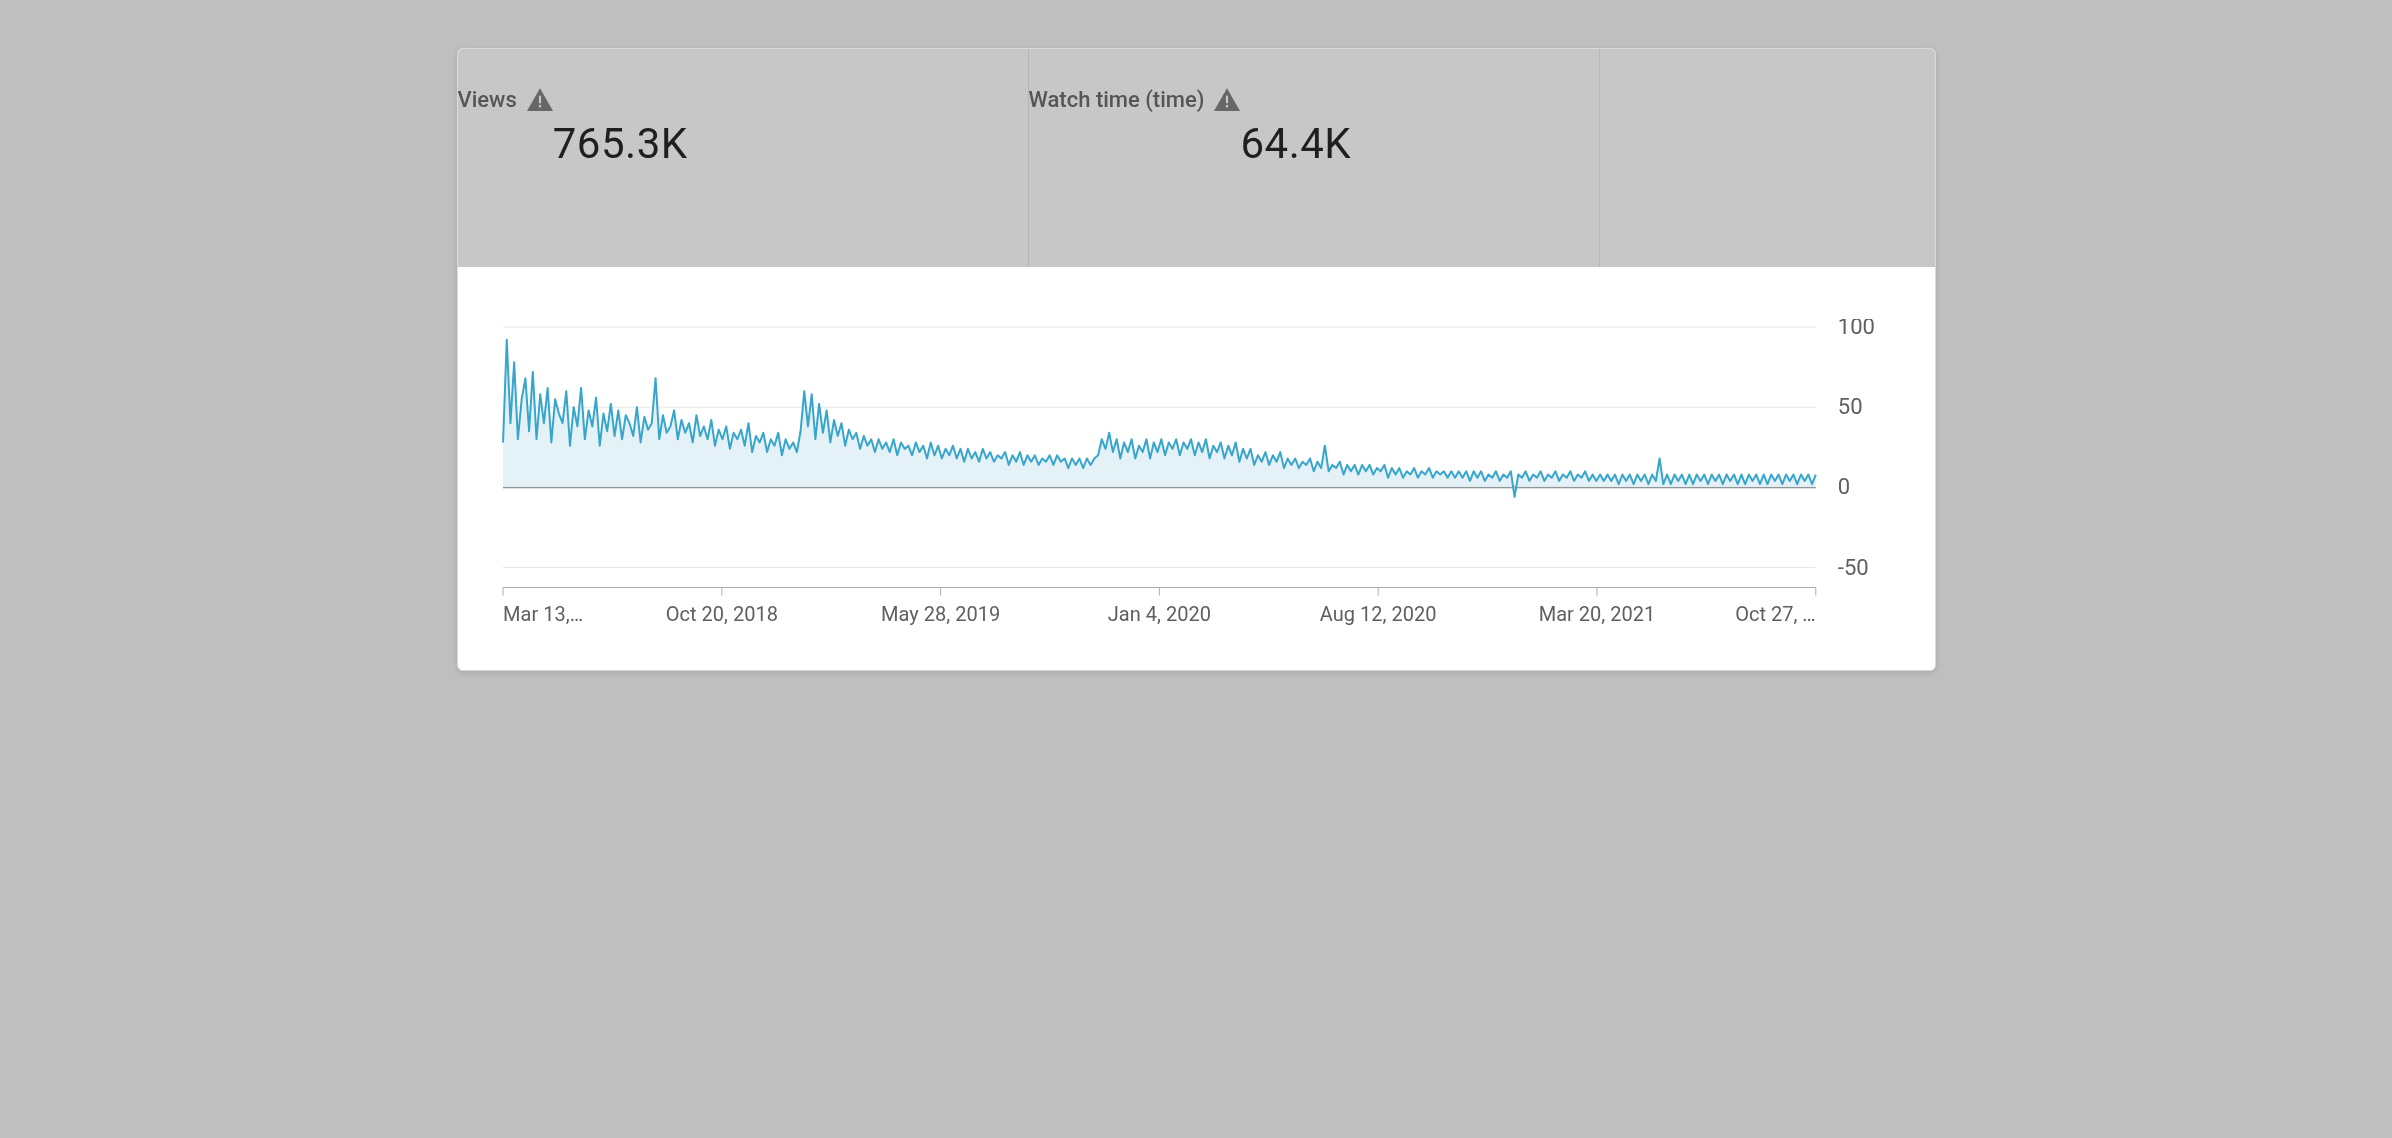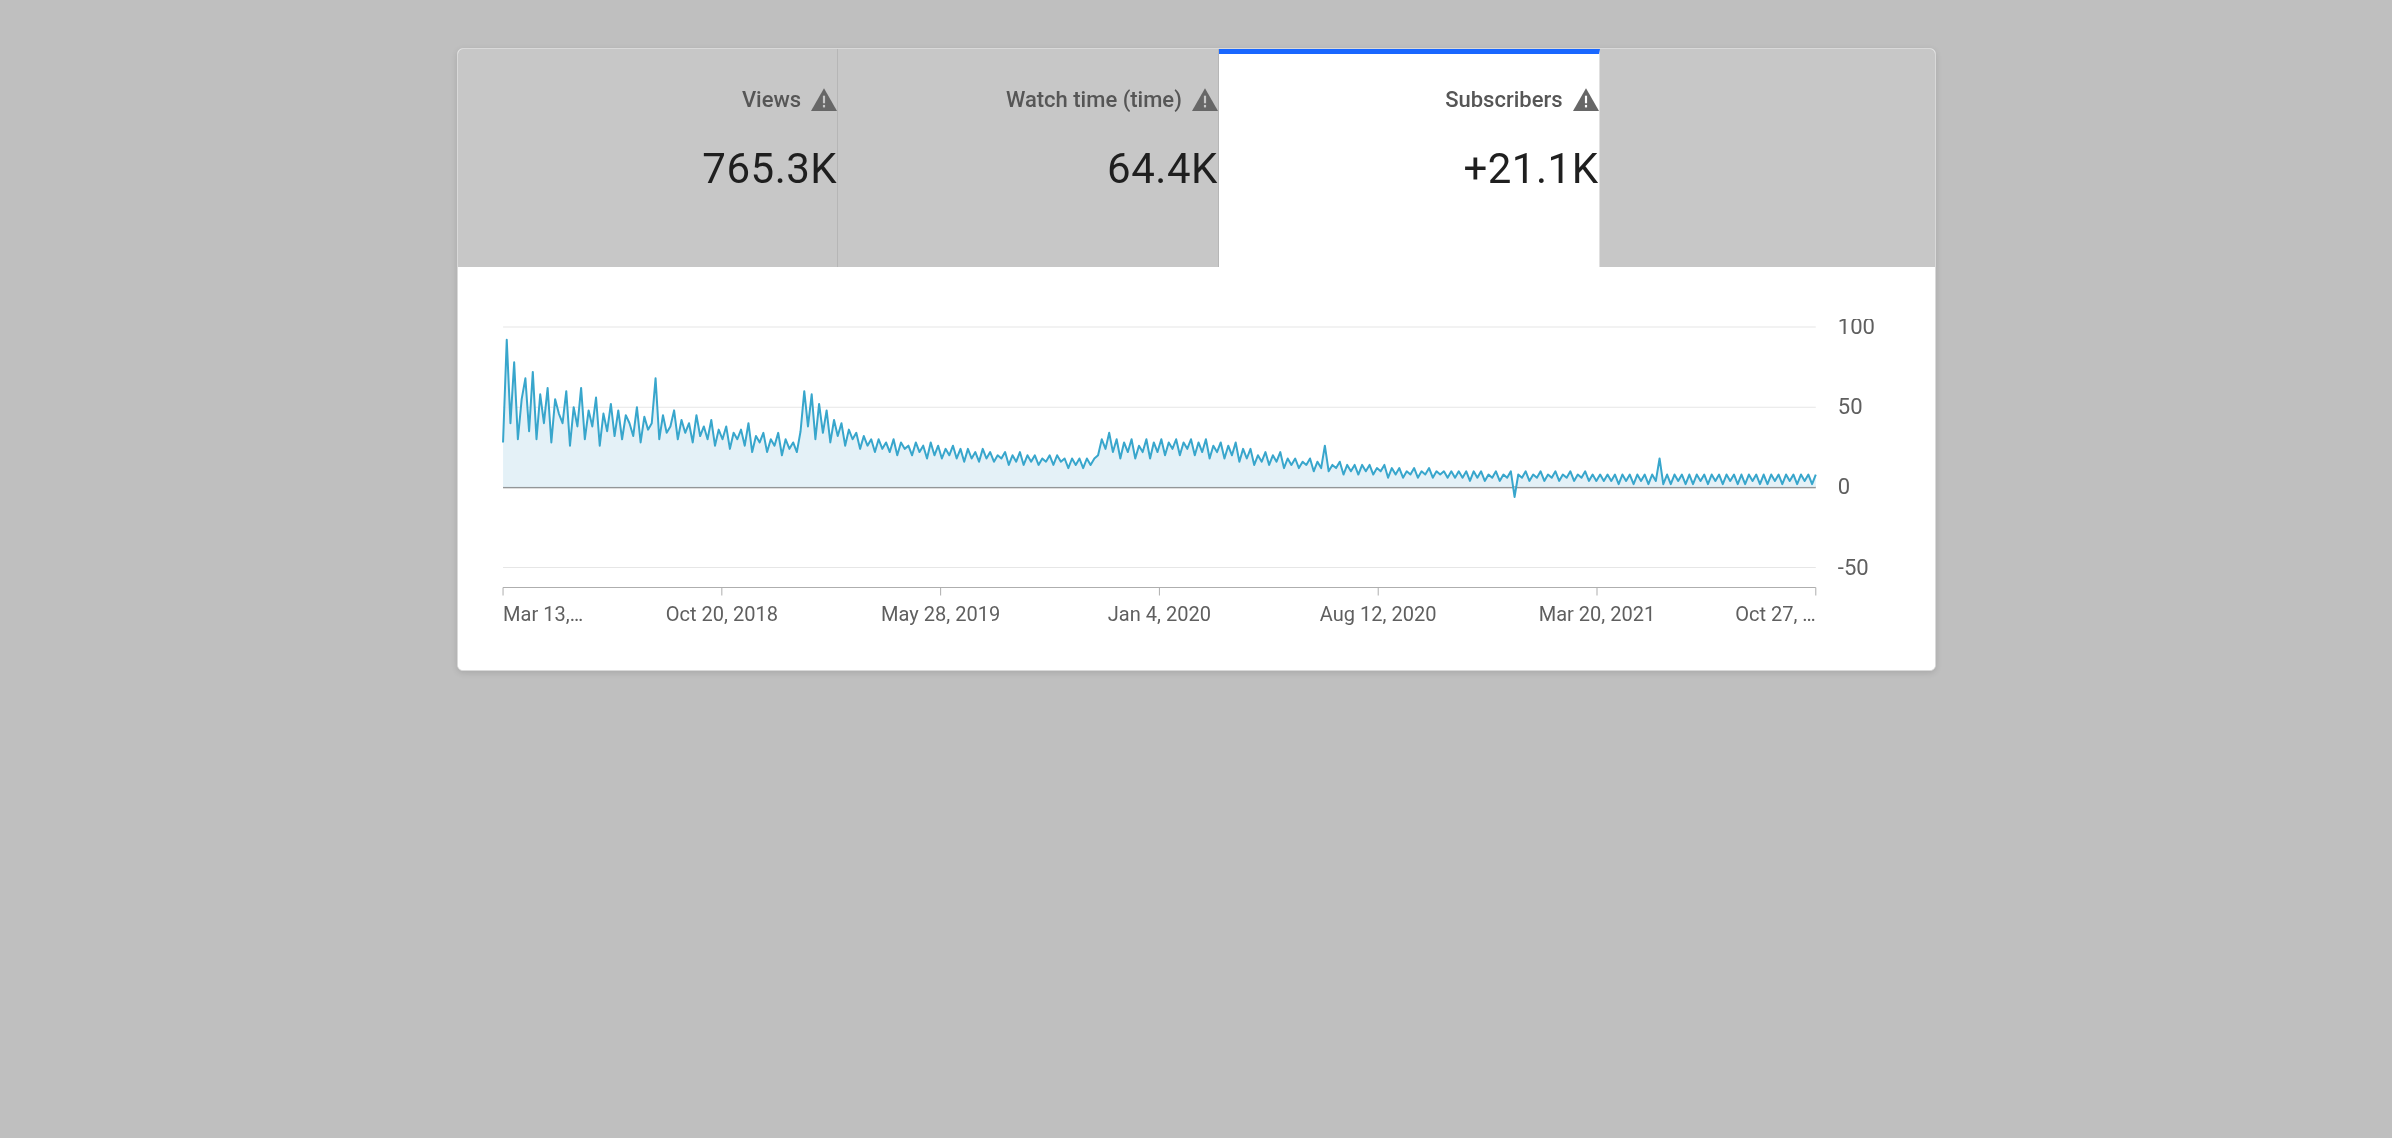--- a/index.html
+++ b/index.html
@@ -21,22 +21,22 @@
     overflow:hidden;
   }
   .tabs{
     display:flex;
     height:218px;
     background:#fff;
   }
   .tab{
     flex:1 1 0;
     display:flex;
-    flex-direction:column;
-    align-items:flex-end;
+    flex-direction:row;
+    align-items:flex-start;
     justify-content:flex-start;
     padding-top:38px;
     cursor:pointer;
     user-select:none;
   }
   .tab.inactive{
     background:#c7c7c7;
     border-right:1px solid #b6b6b6;
   }
   .tab.active{
@@ -109,33 +109,20 @@
         <span class="warn-icon">
           <svg width="26" height="23" viewBox="0 0 24 21">
               <path fill="#676767" d="M12 0 L24 21 H0 Z"></path>
               <rect x="11" y="7" width="2" height="7" fill="#c7c7c7"></rect>
               <rect x="11" y="15.5" width="2" height="2.3" fill="#c7c7c7"></rect>
             </svg>
         </span>
       </div>
       <div class="tab-value">64.4K</div>
     </div>
-    <div class="tab active">
-      <div class="tab-title">
-        <span>Subscribers</span>
-        <span class="warn-icon">
-          <svg width="26" height="23" viewBox="0 0 24 21">
-              <path fill="#676767" d="M12 0 L24 21 H0 Z"></path>
-              <rect x="11" y="7" width="2" height="7" fill="#fff"></rect>
-              <rect x="11" y="15.5" width="2" height="2.3" fill="#fff"></rect>
-            </svg>
-        </span>
-      </div>
-      <div class="tab-value">+21.1K</div>
-    </div>
     <div class="tab tail"></div>
   </div>
 
   <div class="chart-wrap">
     <svg id="chart" class="chart" viewBox="0 0 1400 320">
         <line x1="5" y1="248" x2="1315" y2="248" class="grid-line"></line>
         <text x="1337" y="255" class="y-tick-text">-50</text>
         <line x1="5" y1="168.00000000000003" x2="1315" y2="168.00000000000003" class="zero-line"></line>
         <text x="1337" y="175.00000000000003" class="y-tick-text">0</text>
         <line x1="5" y1="88.00000000000001" x2="1315" y2="88.00000000000001" class="grid-line"></line>

